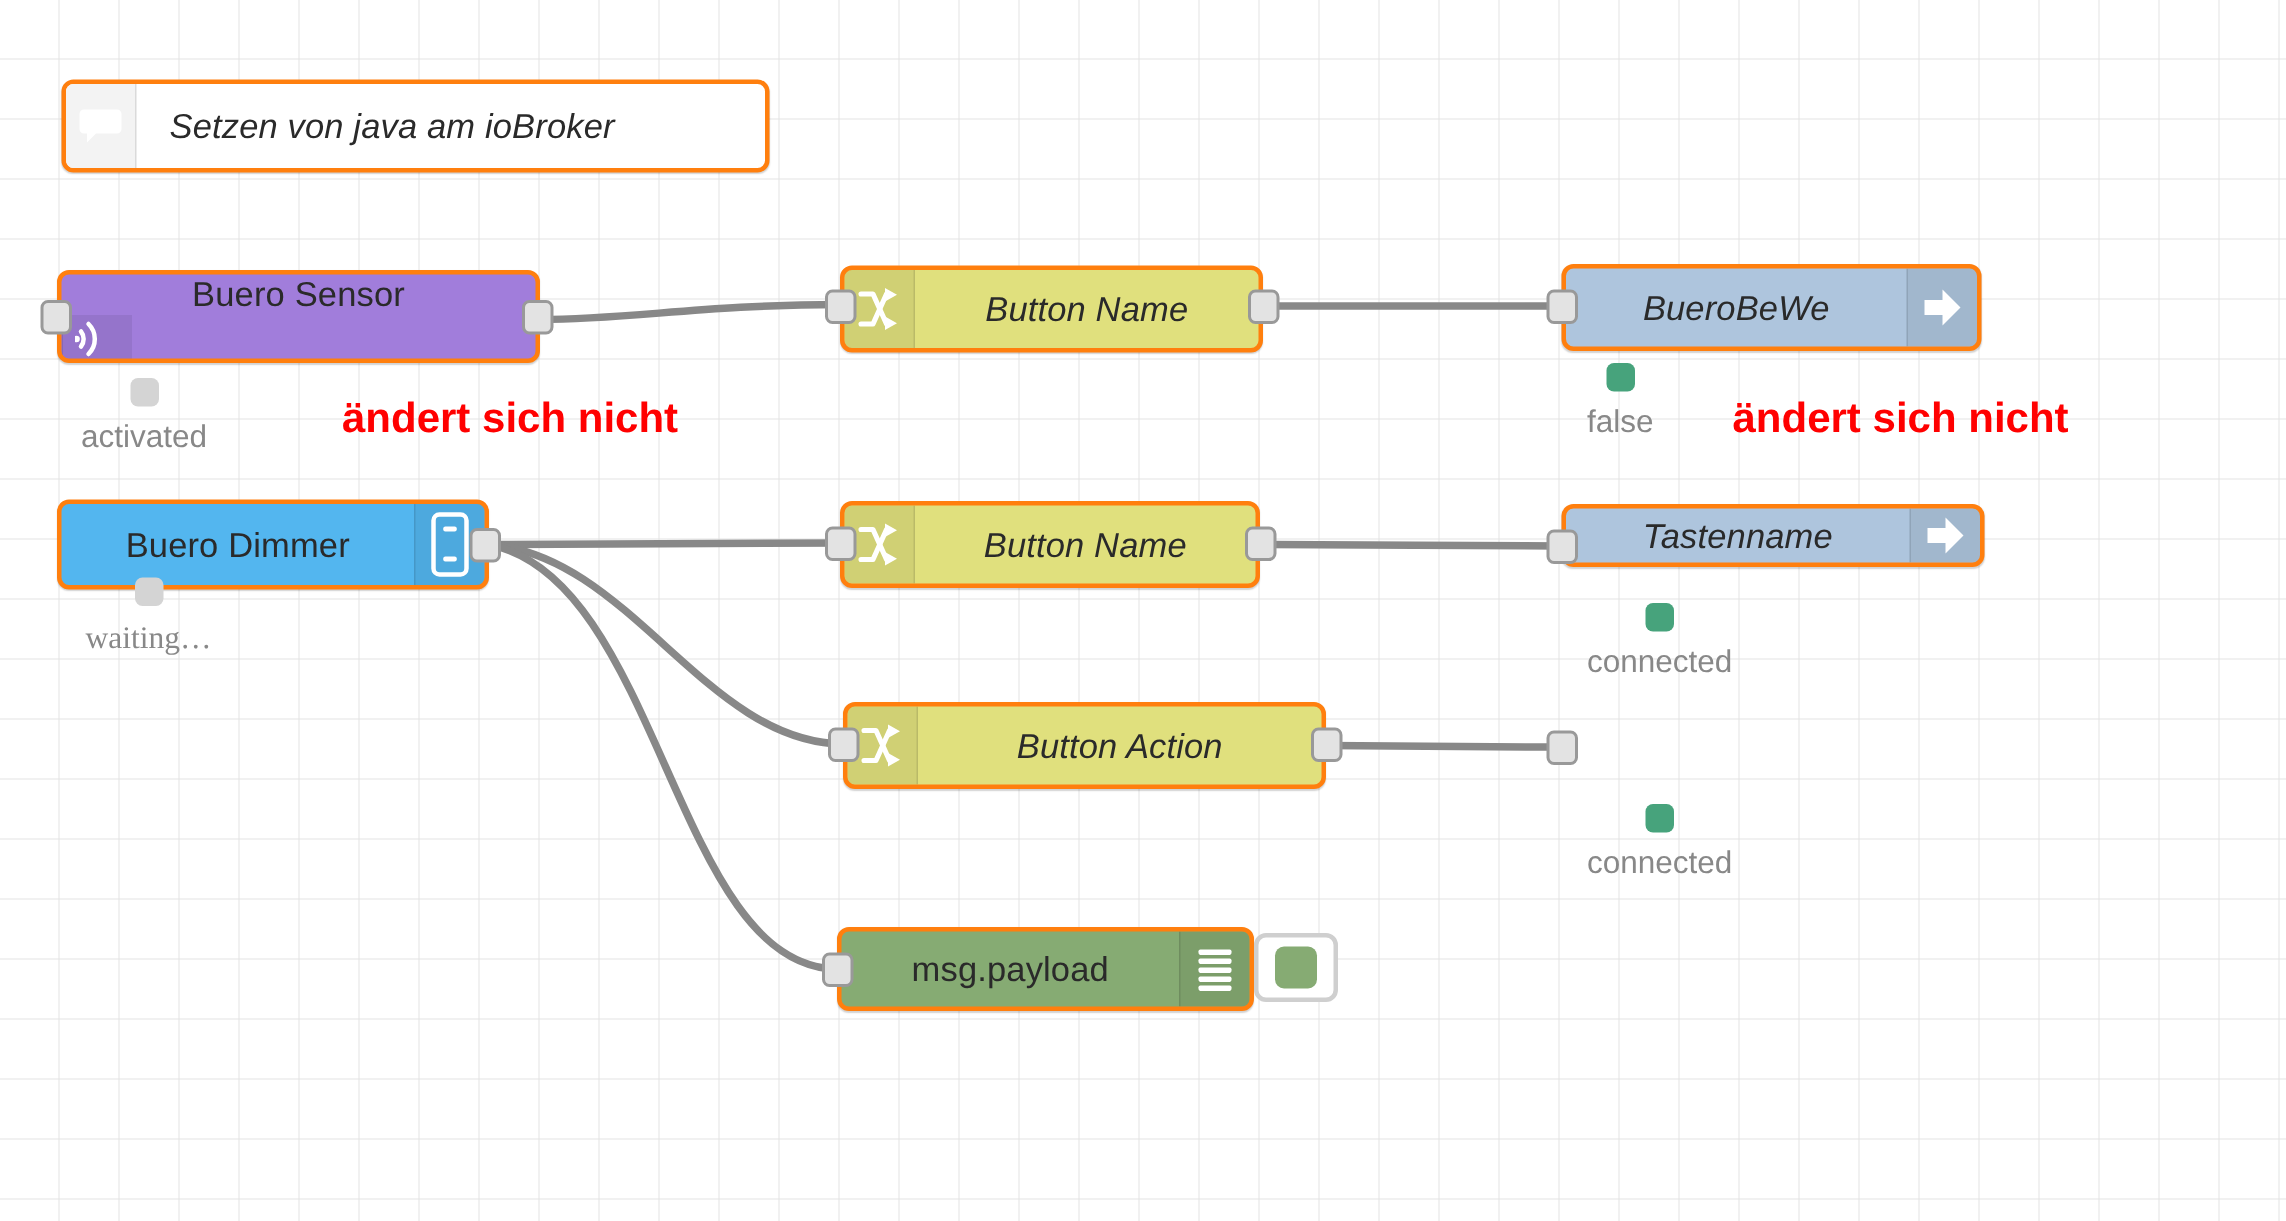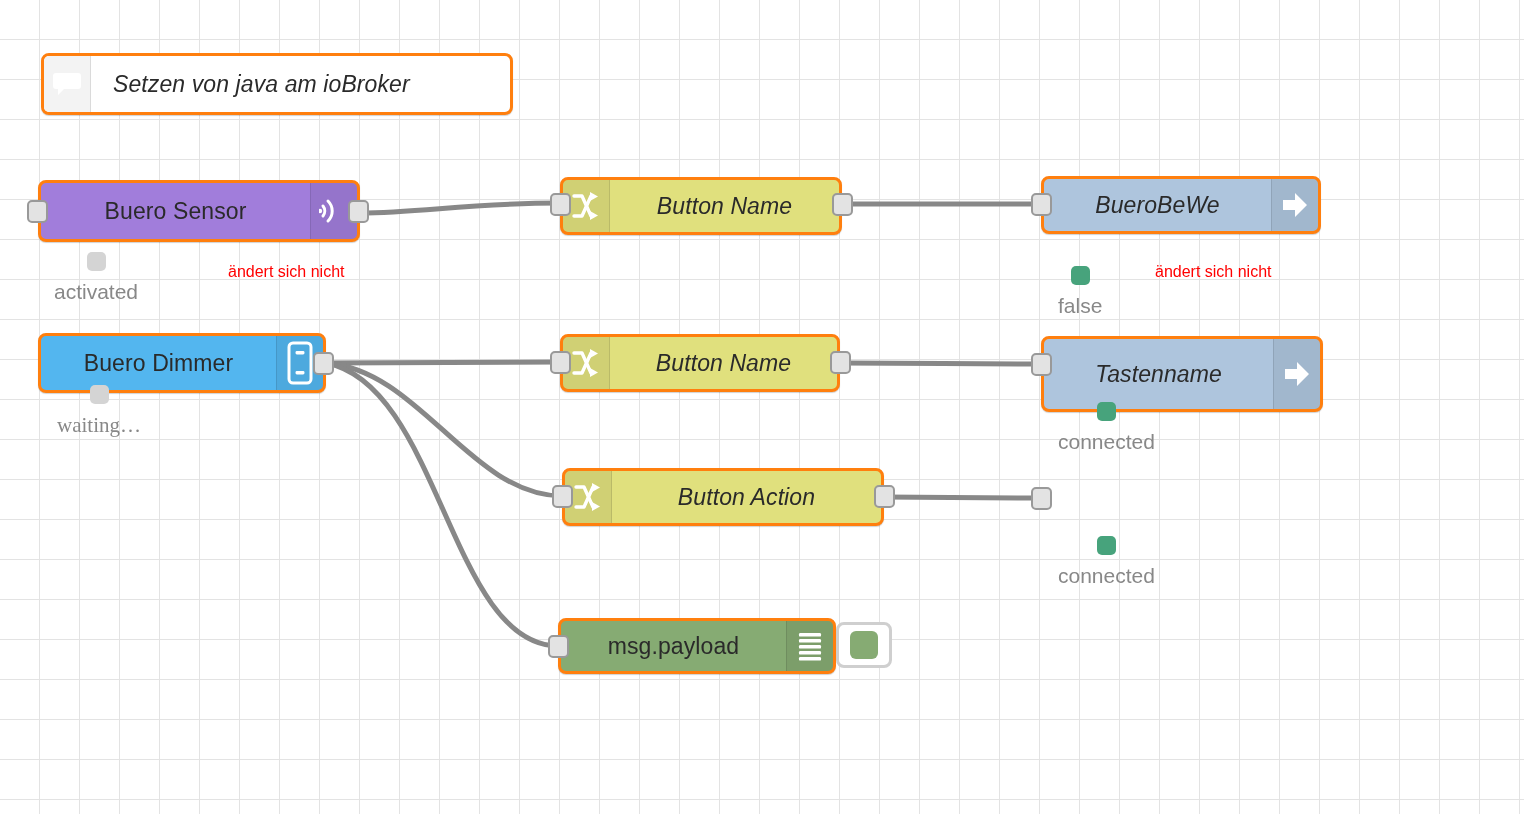--- a/index.html
+++ b/index.html
@@ -101,22 +101,22 @@
     height: 19px;
     border-radius: 5px;
     flex: 0 0 auto;
   }
   .dot-grey  { background: #d4d4d4; }
   .dot-green { background: #47a37c; }
 
   
   .annot {
     position: absolute;
-    font-size: 16px;
-    font-weight: normal;
+    font-size: 28px;
+    font-weight: bold;
     color: #ff0000;
     white-space: nowrap;
   }
 
   
   .debug-toggle {
     position: absolute;
     box-sizing: border-box;
     width: 56px;
     height: 46px;
@@ -153,21 +153,21 @@
 
   <div class="node n-comment" id="comment-node" style="left: 41px; top: 53px; width: 472px; height: 62px;">
     <div class="icon-box left">
       <svg class="glyph" width="30" height="26" viewBox="0 0 30 26" aria-hidden="true">
         <path d="M4 2 H26 A3 3 0 0 1 29 5 V15 A3 3 0 0 1 26 18 H12 L6 24 V18 H4 A3 3 0 0 1 1 15 V5 A3 3 0 0 1 4 2 Z" fill="#ffffff" stroke="none"></path>
       </svg>
     </div>
     <div class="label italic">Setzen von java am ioBroker</div>
   </div>
 
-  <div class="node n-purple" id="node-buero-sensor" style="left: 38px; top: 180px; width: 322px; height: 62px;">
+  <div class="node n-purple" id="node-buero-sensor" style="left: 38px; top: 180px; width: 322px; height: 62px; flex-direction: column;">
     <div class="label">Buero Sensor</div>
     <div class="icon-box right">
       <svg class="glyph" width="30" height="32" viewBox="0 0 30 32" aria-hidden="true">
         <g fill="none" stroke="#ffffff" stroke-width="3" stroke-linecap="round">
           <path d="M9 6 A14 14 0 0 1 9 26"></path>
           <path d="M4 11 A8 8 0 0 1 4 21"></path>
         </g>
         <circle cx="1" cy="16" r="2.2" fill="#ffffff"></circle>
       </svg>
     </div>
@@ -197,21 +197,21 @@
 
   <div class="node n-bluegrey" id="node-buerobewe" style="left: 1041px; top: 176px; width: 280px; height: 58px;">
     <div class="label italic">BueroBeWe</div>
     <div class="icon-box right">
       <svg class="glyph" width="30" height="30" viewBox="0 0 30 30" aria-hidden="true">
         <path d="M3 10 H15 V3 L27 15 L15 27 V20 H3 Z" fill="#ffffff"></path>
       </svg>
     </div>
   </div>
   <div class="port" style="left:1031px; top:193px;"></div>
-  <div class="status" style="left:1058px; top:242px;margin-top:24px;">
+  <div class="status" style="left:1058px; top:242px;">
     <span class="dot dot-green"></span>
     <span>false</span>
   </div>
 
   <div class="node n-blue" id="node-buero-dimmer" style="left: 38px; top: 333px; width: 288px; height: 60px;">
     <div class="label">Buero Dimmer</div>
     <div class="icon-box right">
       <svg class="glyph" width="26" height="44" viewBox="0 0 26 44" aria-hidden="true">
         <rect x="2" y="2" width="22" height="40" rx="4" fill="none" stroke="#ffffff" stroke-width="3"></rect>
         <rect x="8.5" y="10" width="9" height="3.4" rx="1.4" fill="#ffffff"></rect>
@@ -234,21 +234,21 @@
         </g>
         <path d="M19 1 L27 5.5 L19 10 Z" fill="#ffffff"></path>
         <path d="M19 20 L27 24.5 L19 29 Z" fill="#ffffff"></path>
       </svg>
     </div>
     <div class="label italic">Button Name</div>
   </div>
   <div class="port" style="left:550px; top:351px;"></div>
   <div class="port" style="left:830px; top:351px;"></div>
 
-  <div class="node n-bluegrey" id="node-tastenname" style="left: 1041px; top: 336px; width: 282px; height: 76px;">
+  <div class="node n-bluegrey" id="node-tastenname" style="left: 1041px; top: 336px; width: 282px; height: 42px;">
     <div class="label italic">Tastenname</div>
     <div class="icon-box right">
       <svg class="glyph" width="30" height="30" viewBox="0 0 30 30" aria-hidden="true">
         <path d="M3 10 H15 V3 L27 15 L15 27 V20 H3 Z" fill="#ffffff"></path>
       </svg>
     </div>
   </div>
   <div class="port" style="left:1031px; top:353px;"></div>
   <div class="status" style="left:1058px; top:402px;">
     <span class="dot dot-green"></span>

